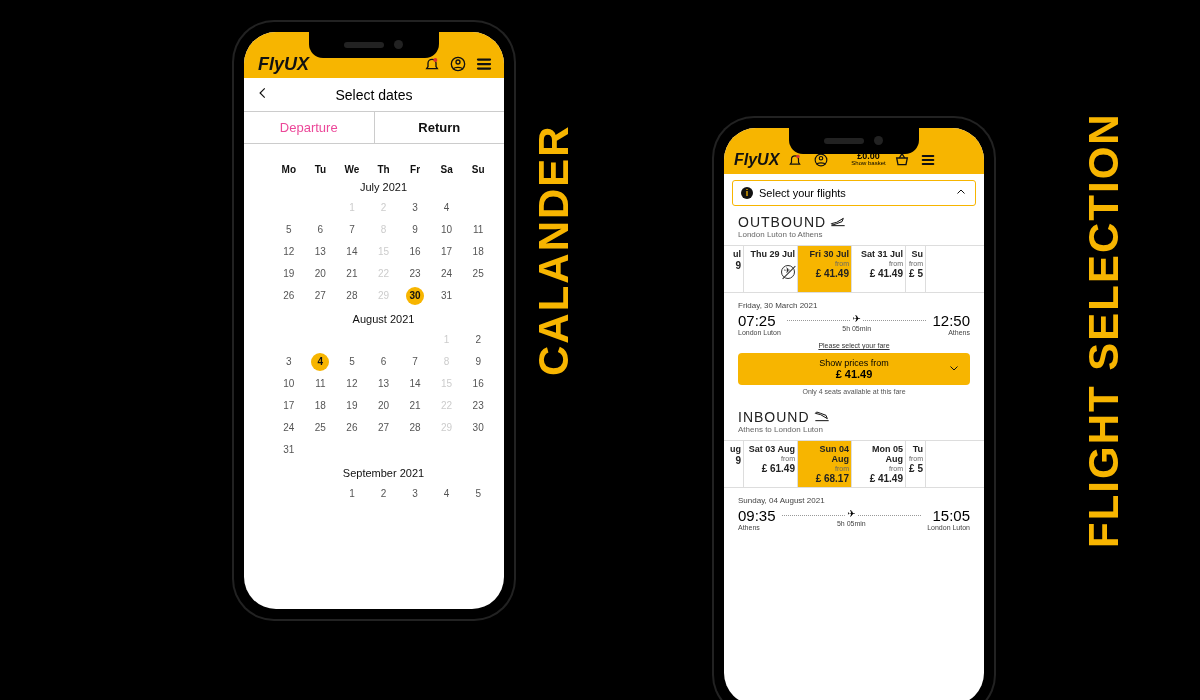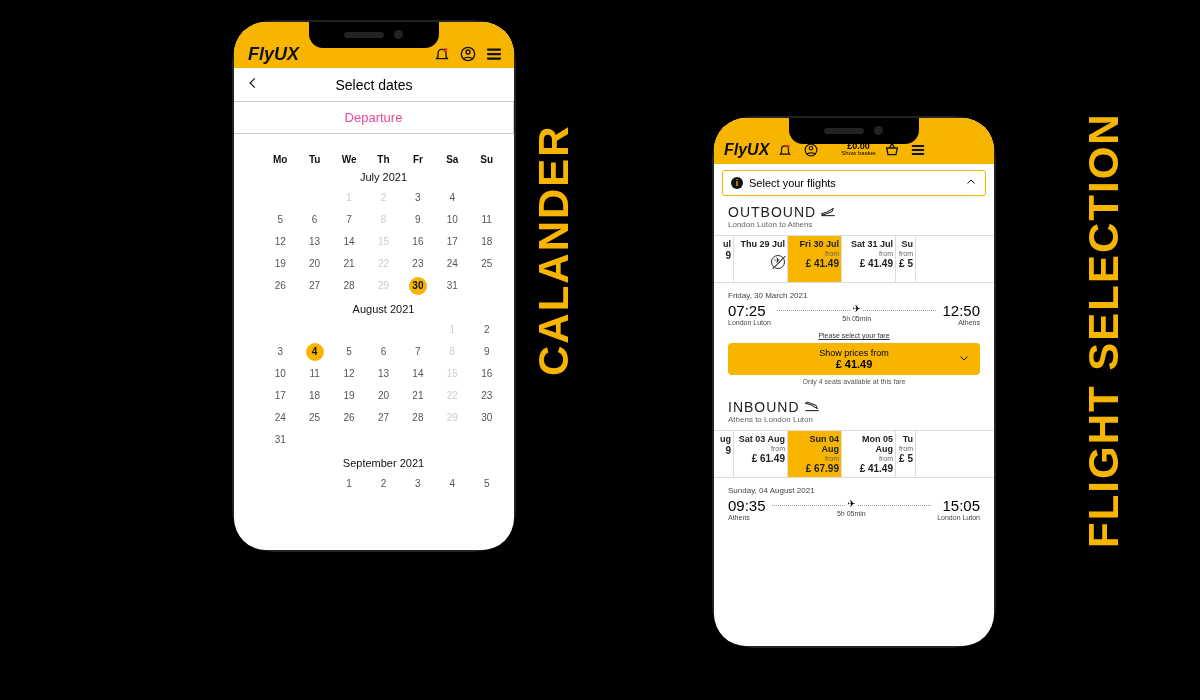--- a/index.html
+++ b/index.html
@@ -8,22 +8,22 @@
   .vlabel {
     position:absolute; color:#F7B500; font-weight:900;
     font-size:42px; letter-spacing:2px;
     writing-mode: vertical-rl; transform: rotate(180deg);
     text-shadow: 2px 0 0 rgba(0,0,0,0.3);
   }
   #label-cal { left:530px; top:80px; height:340px; text-align:center; }
   #label-flight { left:1080px; top:80px; height:500px; text-align:center; }
 
   .phone {
-    position:absolute; width:280px; height:528px; background:#000;
-    border-radius:40px; padding:0; box-shadow:0 0 0 2px #222;
+    position:absolute; width:280px; height:597px; background:#000;
+    border-radius:40px; padding:10px; box-shadow:0 0 0 2px #222;
   }
   .phone-inner { width:100%; height:100%; background:#fff; border-radius:32px; overflow:hidden; position:relative; }
   .notch { position:absolute; top:0; left:50%; transform:translateX(-50%); width:130px; height:26px; background:#000; border-bottom-left-radius:14px; border-bottom-right-radius:14px; z-index:10;}
   .notch::before { content:""; position:absolute; left:35px; top:10px; width:40px; height:6px; background:#222; border-radius:3px; }
   .notch::after { content:""; position:absolute; left:85px; top:8px; width:9px; height:9px; background:#222; border-radius:50%; }
 
   #phone-cal { left:234px; top:22px; }
   #phone-flight { left:714px; top:118px; }
 
   
@@ -136,20 +136,21 @@
       <span class="back">
         <svg viewBox="0 0 24 24" width="14" height="14" fill="none" stroke="#111" stroke-width="2">
             <polyline points="15 4 7 12 15 20"></polyline>
           </svg>
       </span>
       <span>Select dates</span>
     </div>
 
     <div class="tabs">
       <div class="tab inactive">Departure</div>
+      <div class="tab active">Return</div>
     </div>
 
     <div class="cal-scroll">
       <div class="dow">
         <div>Mo</div>
           <div>Tu</div>
           <div>We</div>
           <div>Th</div>
           <div>Fr</div>
           <div>Sa</div>
@@ -385,21 +386,21 @@
           <div class="d-price">9</div>
         </div>
       <div class="ds">
           <div class="d-date">Sat 03 Aug</div>
           <div class="d-from">from</div>
           <div class="d-price">£ 61.49</div>
         </div>
       <div class="ds sel">
           <div class="d-date">Sun 04 Aug</div>
           <div class="d-from">from</div>
-          <div class="d-price">£ 67.99</div>
+          <div class="d-price">£ 68.17</div>
         </div>
       <div class="ds">
           <div class="d-date">Mon 05 Aug</div>
           <div class="d-from">from</div>
           <div class="d-price">£ 41.49</div>
         </div>
       <div class="ds edge">
           <div class="d-date">Tu</div>
           <div class="d-from">from</div>
           <div class="d-price">£ 5</div>

